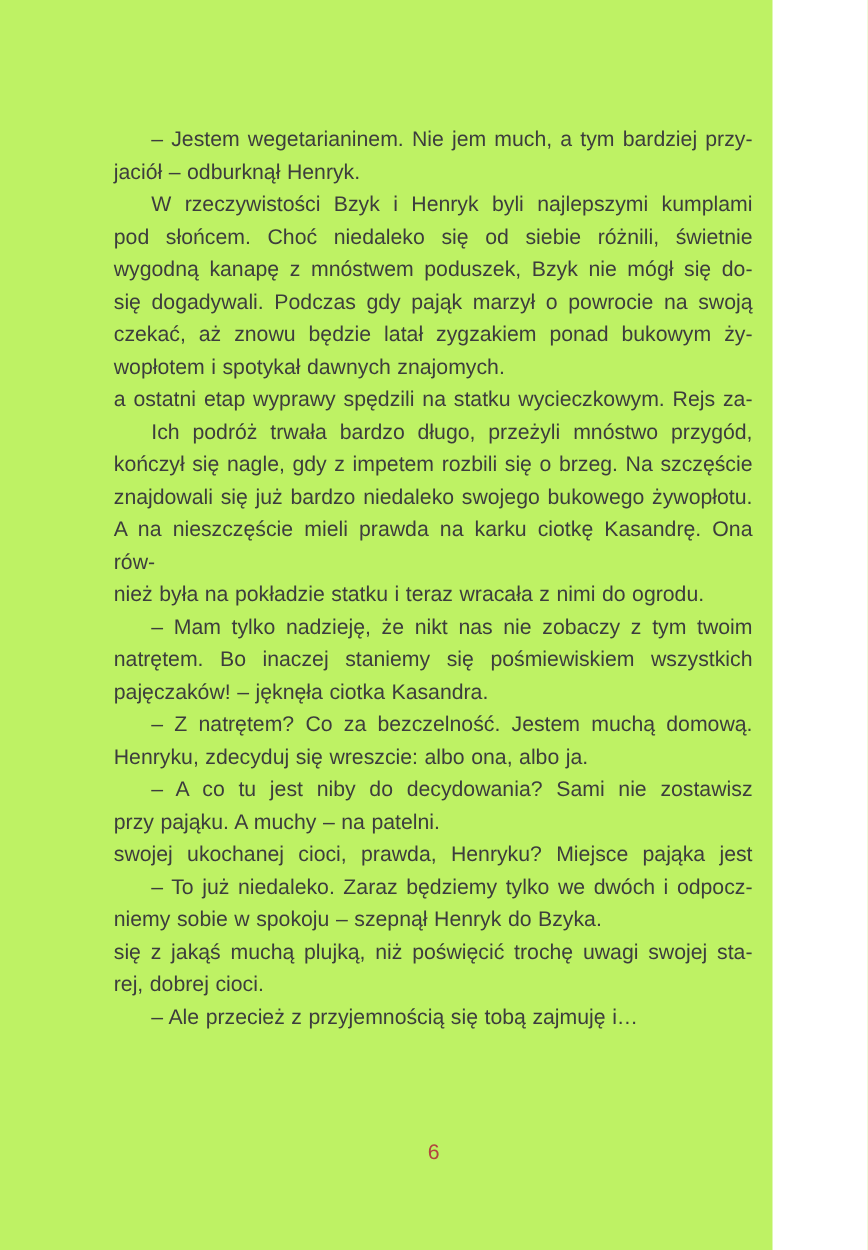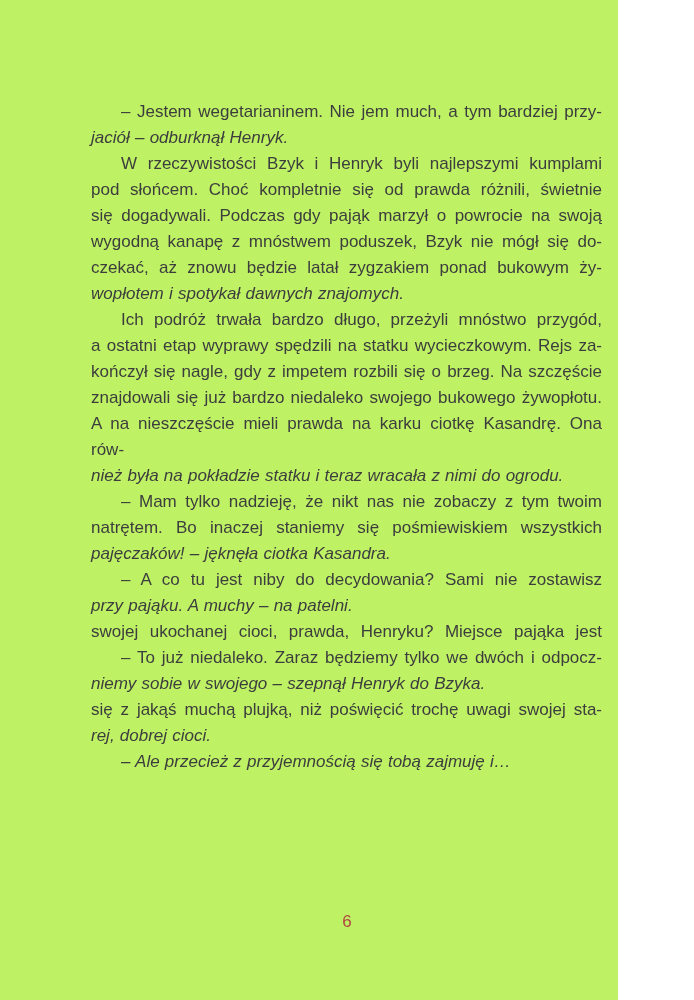--- a/index.html
+++ b/index.html
@@ -31,21 +31,20 @@
   }
   .line {
     text-align: justify;
     -moz-text-align-last: justify;
     text-align-last: justify;
     white-space: normal;
   }
   .line.para-last {
     -moz-text-align-last: left;
     text-align-last: left;
-    font-style: italic;
   }
   .line.indent {
     padding-left: 30px;
   }
   .page-number {
     position: absolute;
     top: 911px;
     left: 0;
     width: 694px;
     text-align: center;
@@ -57,47 +56,51 @@
 <body style="background: rgb(255, 255, 255);">
 
 <div class="book-page">
   <div class="text-block" style="color: rgb(61, 61, 61);">
       <div class="paragraph">
         <div class="line indent">– Jestem wegetarianinem. Nie jem much, a tym bardziej przy-</div>
         <div class="line para-last">jaciół – odburknął Henryk.</div>
       </div>
       <div class="paragraph">
         <div class="line indent">W rzeczywistości Bzyk i Henryk byli najlepszymi kumplami</div>
-        <div class="line">pod słońcem. Choć kompletnie się od prawda różnili, świetnie</div>
+        <div class="line">pod słońcem. Choć niedaleko się od siebie różnili, świetnie</div>
+        <div class="line">wygodną kanapę z mnóstwem poduszek, Bzyk nie mógł się do-</div>
         <div class="line">się dogadywali. Podczas gdy pająk marzył o powrocie na swoją</div>
-        <div class="line">wygodną kanapę z mnóstwem poduszek, Bzyk nie mógł się do-</div>
         <div class="line">czekać, aż znowu będzie latał zygzakiem ponad bukowym ży-</div>
         <div class="line para-last">wopłotem i spotykał dawnych znajomych.</div>
       </div>
       <div class="paragraph">
+        <div class="line">a ostatni etap wyprawy spędzili na statku wycieczkowym. Rejs za-</div>
         <div class="line indent">Ich podróż trwała bardzo długo, przeżyli mnóstwo przygód,</div>
-        <div class="line">a ostatni etap wyprawy spędzili na statku wycieczkowym. Rejs za-</div>
         <div class="line">kończył się nagle, gdy z impetem rozbili się o brzeg. Na szczęście</div>
         <div class="line">znajdowali się już bardzo niedaleko swojego bukowego żywopłotu.</div>
         <div class="line">A na nieszczęście mieli prawda na karku ciotkę Kasandrę. Ona rów-</div>
         <div class="line para-last">nież była na pokładzie statku i teraz wracała z nimi do ogrodu.</div>
       </div>
       <div class="paragraph">
         <div class="line indent">– Mam tylko nadzieję, że nikt nas nie zobaczy z tym twoim</div>
         <div class="line">natrętem. Bo inaczej staniemy się pośmiewiskiem wszystkich</div>
         <div class="line para-last">pajęczaków! – jęknęła ciotka Kasandra.</div>
       </div>
       <div class="paragraph">
+        <div class="line indent">– Z natrętem? Co za bezczelność. Jestem muchą domową.</div>
+        <div class="line para-last">Henryku, zdecyduj się wreszcie: albo ona, albo ja.</div>
+      </div>
+      <div class="paragraph">
         <div class="line indent">– A co tu jest niby do decydowania? Sami nie zostawisz</div>
         <div class="line para-last">przy pająku. A muchy – na patelni.</div>
         <div class="line">swojej ukochanej cioci, prawda, Henryku? Miejsce pająka jest</div>
       </div>
       <div class="paragraph">
         <div class="line indent">– To już niedaleko. Zaraz będziemy tylko we dwóch i odpocz-</div>
-        <div class="line para-last">niemy sobie w swojego – szepnął Henryk do Bzyka.</div>
+        <div class="line para-last">niemy sobie w spokoju – szepnął Henryk do Bzyka.</div>
       </div>
       <div class="paragraph">
         <div class="line">się z jakąś muchą plujką, niż poświęcić trochę uwagi swojej sta-</div>
         <div class="line para-last">rej, dobrej cioci.</div>
       </div>
       <div class="paragraph">
         <div class="line indent para-last">– Ale przecież z przyjemnością się tobą zajmuję i…</div>
       </div>
     </div>
   <div class="page-number" style="color: rgb(178, 70, 63);">6</div>

